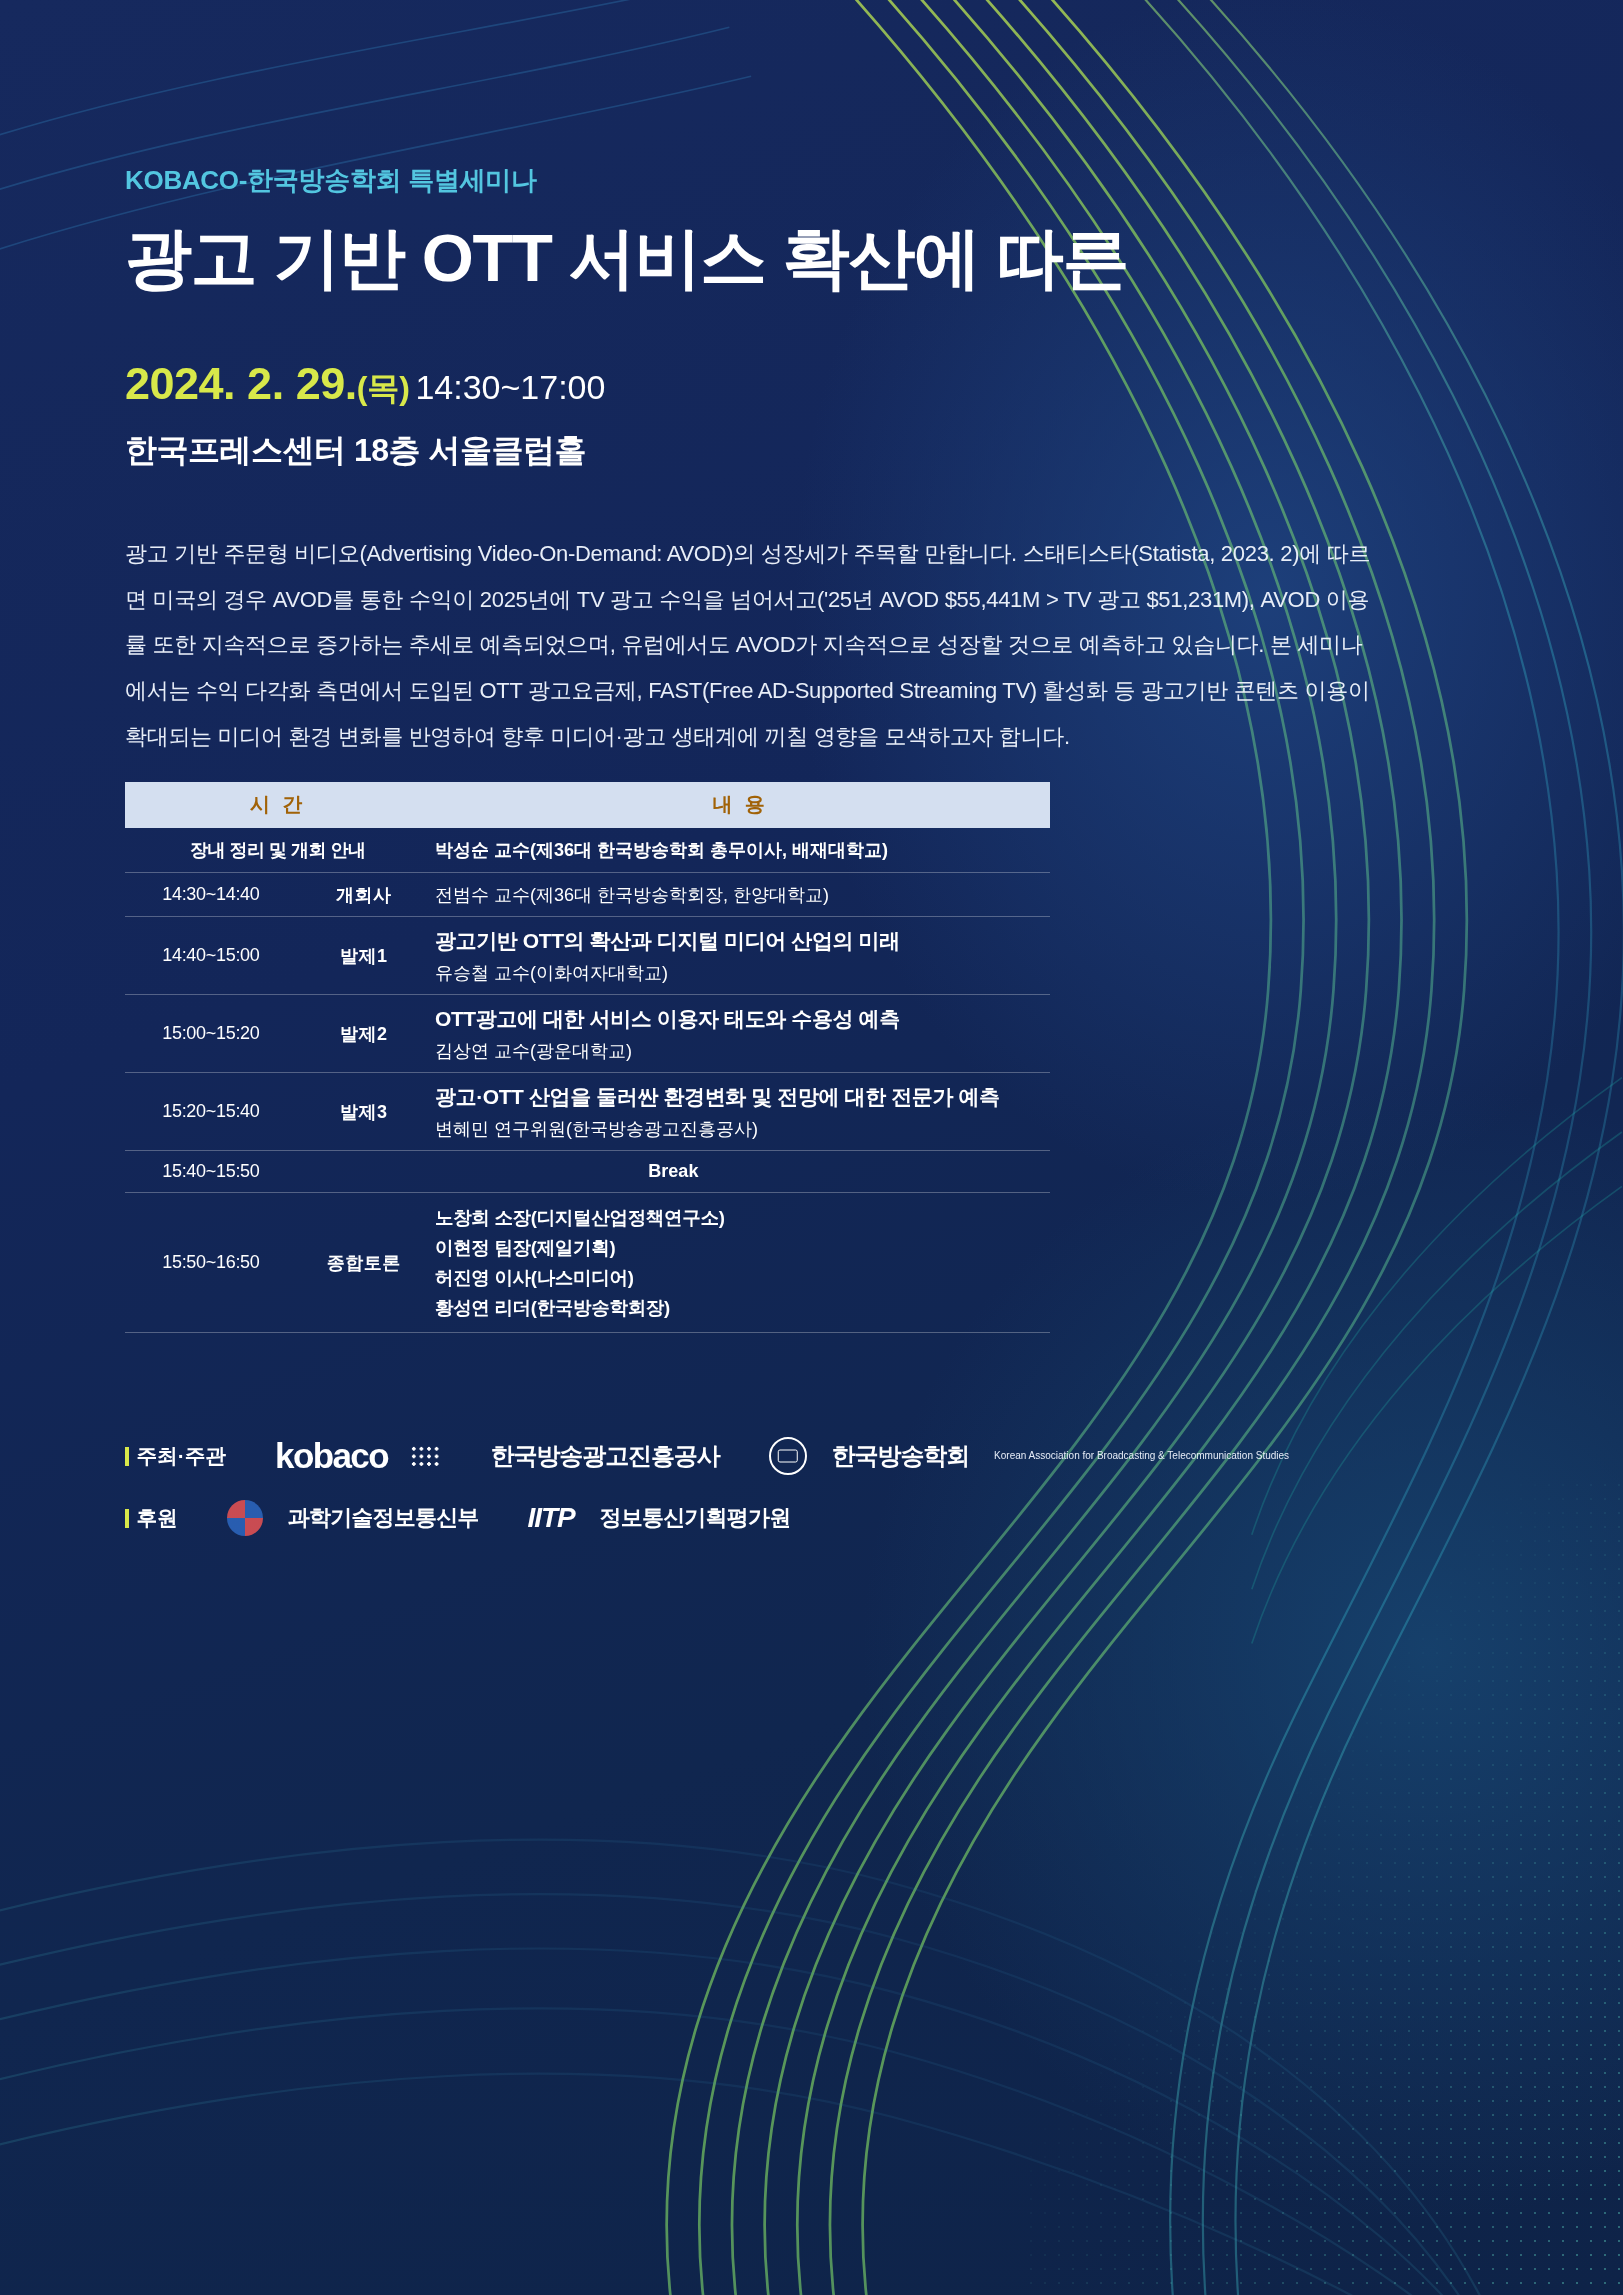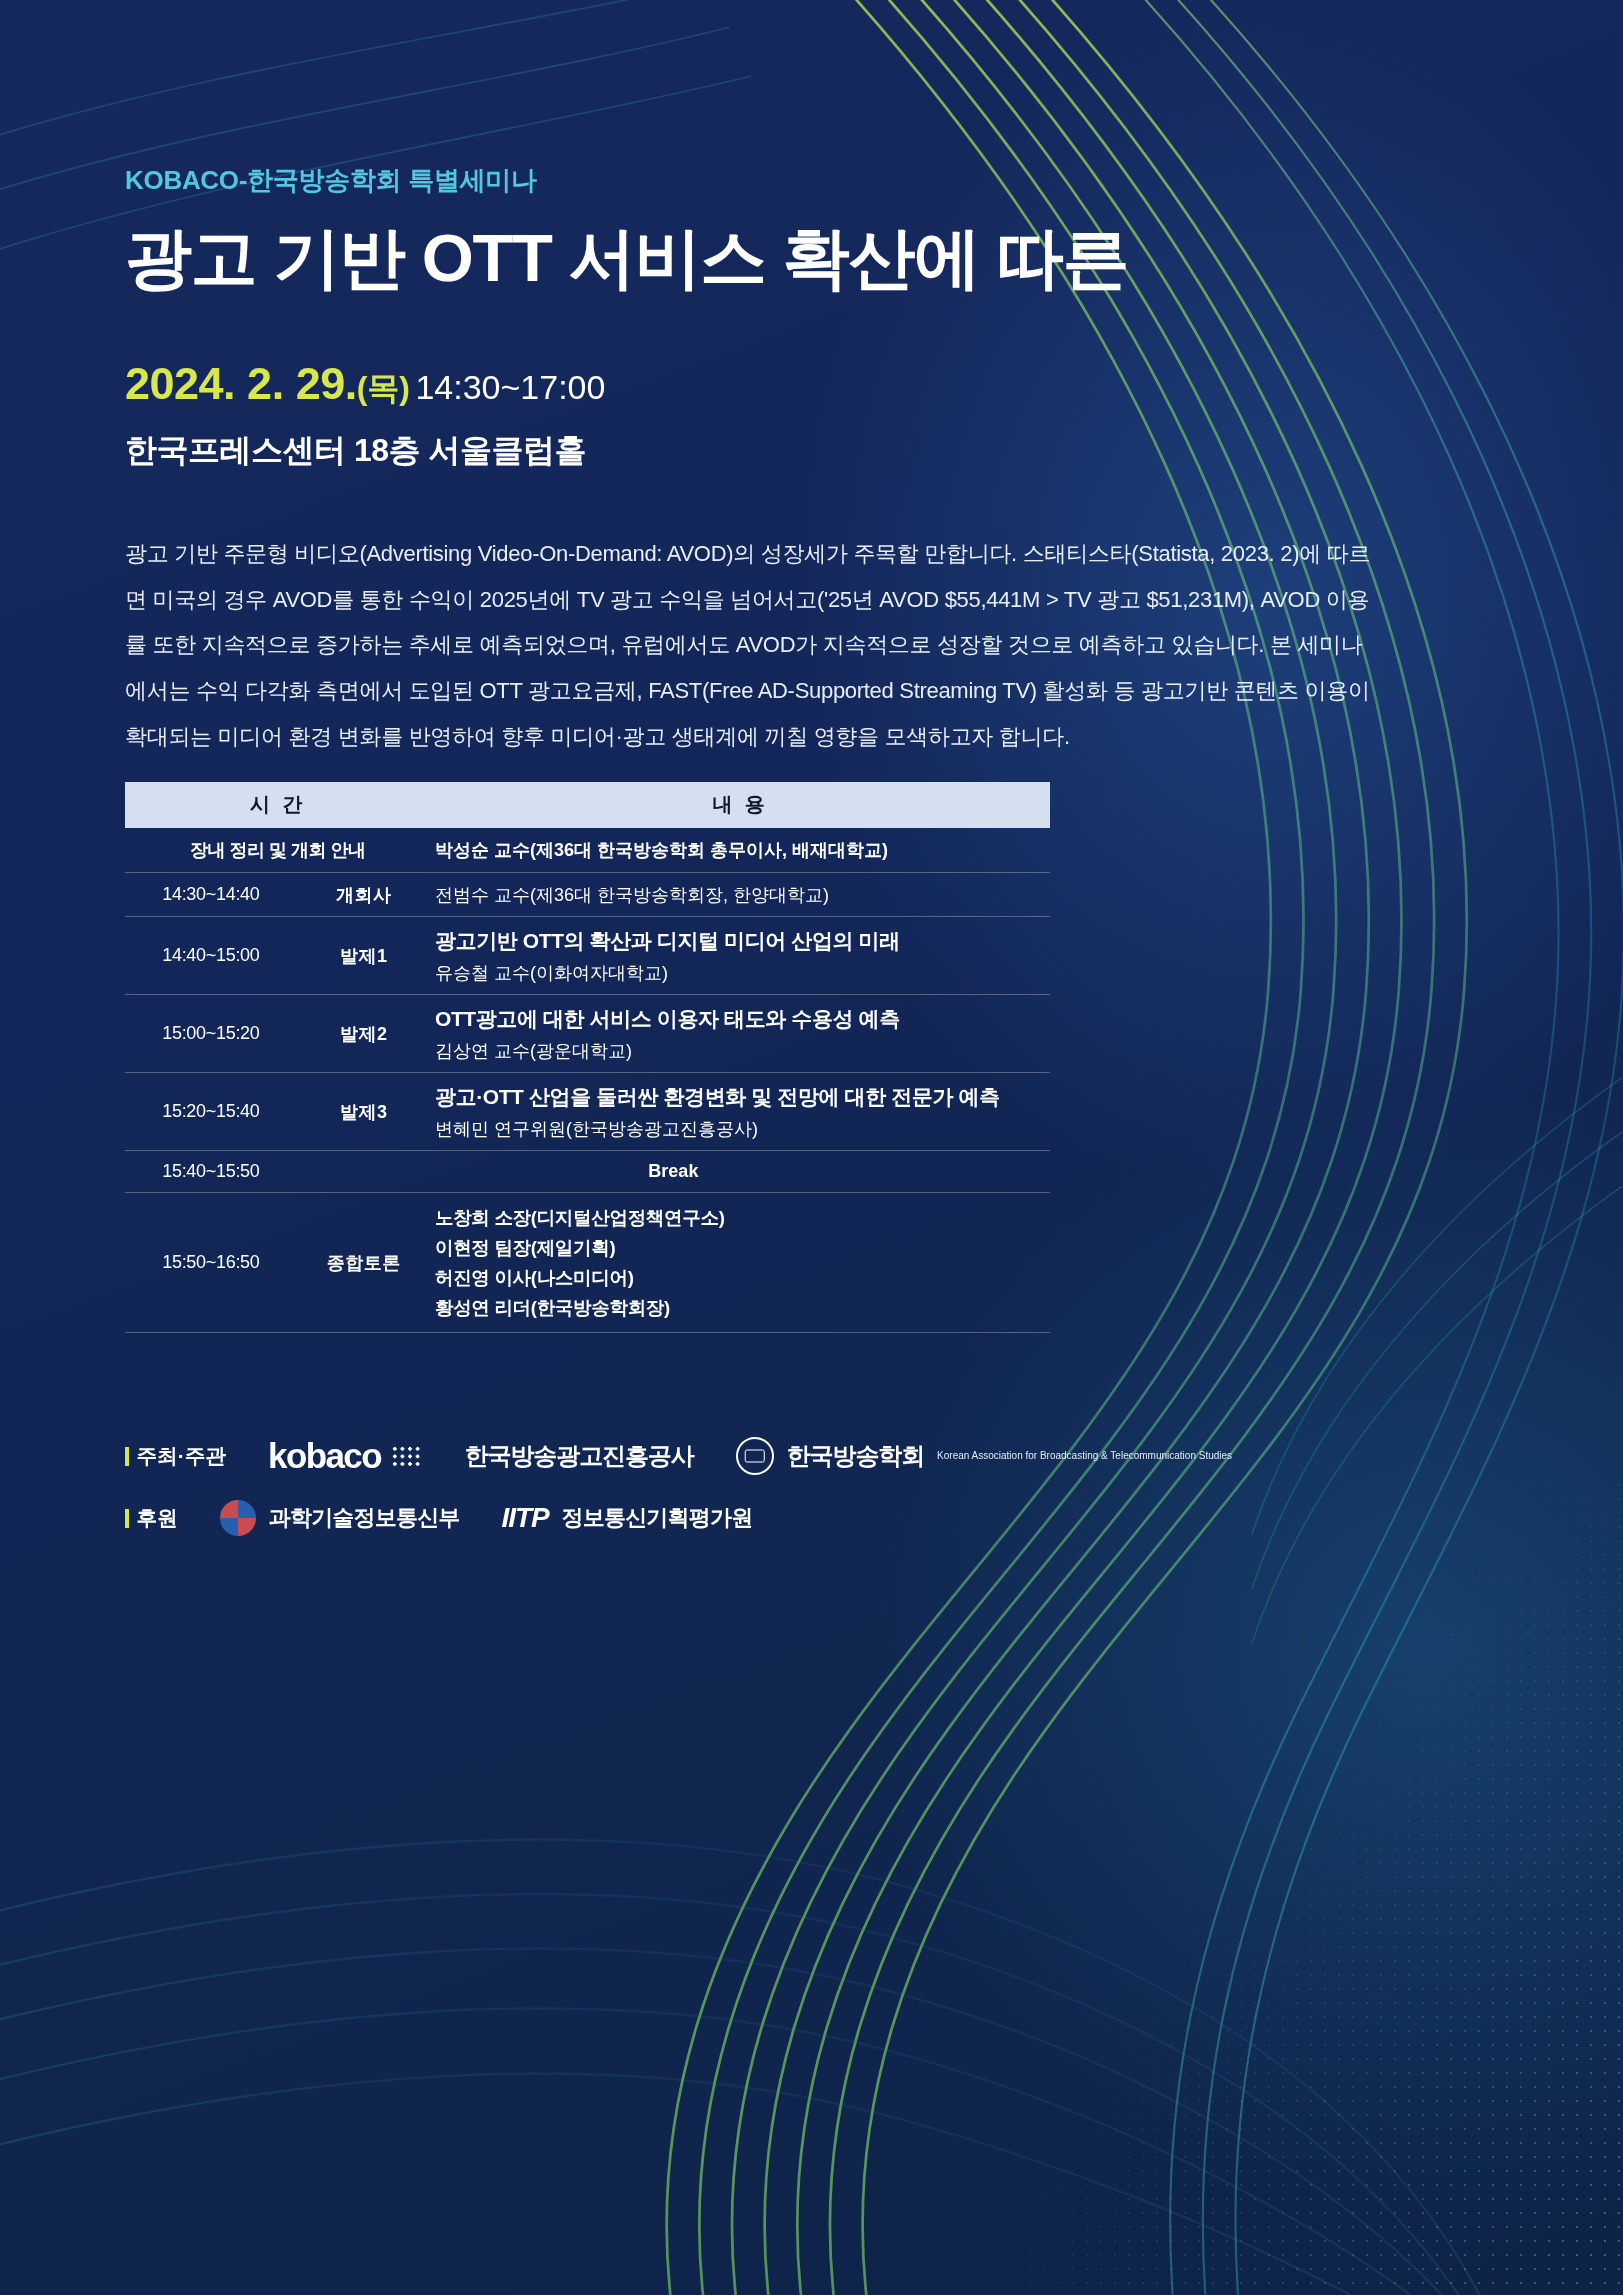--- a/index.html
+++ b/index.html
@@ -120,21 +120,21 @@
     letter-spacing: -0.3px;
   }
   table.program {
     margin-top: 18.5px;
     width: 925px;
     border-collapse: collapse;
     background: transparent;
   }
   table.program thead th {
     background: #d4dff0;
-    color: #0f172a;
+    color: #a16207;
     font-size: 20px;
     font-weight: bold;
     padding: 9.8px 0;
     letter-spacing: 3.3px;
     border: none;
   }
   table.program td {
     color: #ffffff;
     font-size: 18px;
     border-bottom: 0.5px solid rgba(255,255,255,0.28);
@@ -211,23 +211,23 @@
     font-weight: bold;
     white-space: nowrap;
   }
   .foot-tag .bar {
     height: 19.6px;
     width: 3.8px;
   }
   .logo {
     display: flex;
     align-items: center;
-    gap: 13px;
-    color: #ffffff;
-    margin-left: 28px;
+    gap: 25px;
+    color: #ffffff;
+    margin-left: 35px;
     white-space: nowrap;
   }
   .logo-kobaco {
     font-size: 35px;
     font-weight: bold;
     letter-spacing: -1.6px;
     color: #ffffff;
     position: relative;
   }
   .kdots {

